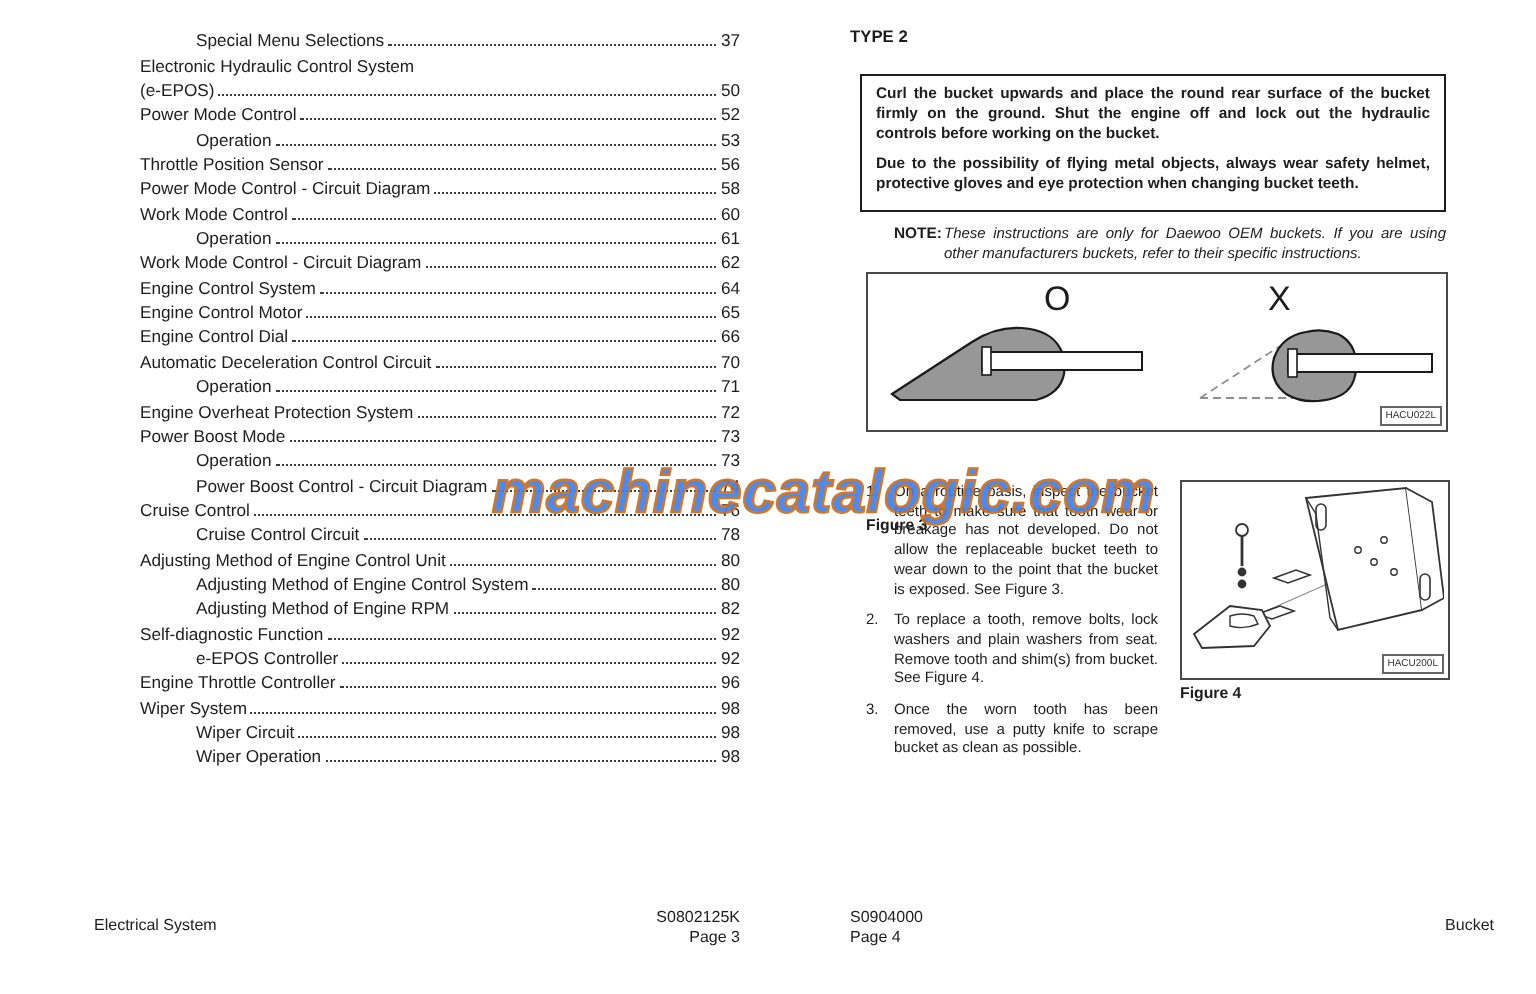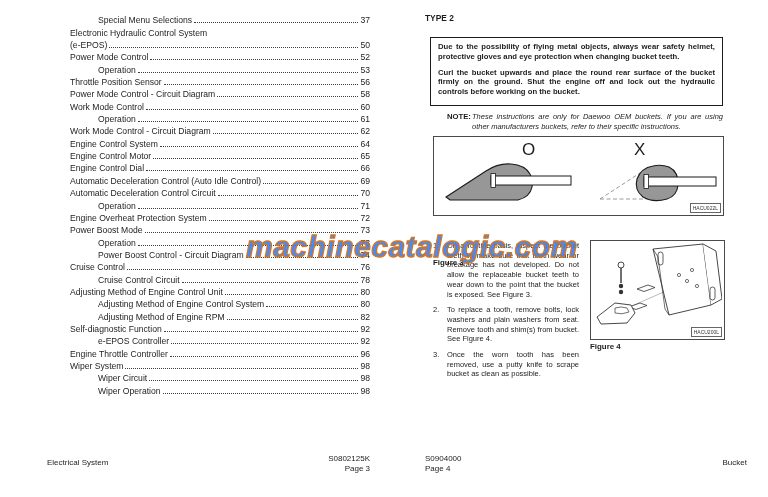--- a/index.html
+++ b/index.html
@@ -120,25 +120,20 @@
         <span class="toc-label">Engine Control Motor</span>
         <span class="toc-leader"></span>
         <span class="toc-page">65</span>
       </div>
       <div class="toc-row">
         <span class="toc-label">Engine Control Dial</span>
         <span class="toc-leader"></span>
         <span class="toc-page">66</span>
       </div>
       <div class="toc-row">
-        <span class="toc-label">Automatic Deceleration Control (Auto Idle Control)</span>
-        <span class="toc-leader"></span>
-        <span class="toc-page">69</span>
-      </div>
-      <div class="toc-row">
         <span class="toc-label">Automatic Deceleration Control Circuit</span>
         <span class="toc-leader"></span>
         <span class="toc-page">70</span>
       </div>
       <div class="toc-row indent">
         <span class="toc-label">Operation</span>
         <span class="toc-leader"></span>
         <span class="toc-page">71</span>
       </div>
       <div class="toc-row">
@@ -221,22 +216,22 @@
   <div class="footer" id="footer-left">Electrical System</div>
   <div class="footer" id="footer-doc-left">
     <div>S0802125K</div>
     <div>Page 3</div>
   </div>
 
   <div id="type-label">TYPE 2</div>
 
   <div id="warning-box">
     <div class="warn-body" id="warn-body">
+        <p>Curl the bucket upwards and place the round rear surface of the bucket firmly on the ground. Shut the engine off and lock out the hydraulic controls before working on the bucket.</p>
         <p>Due to the possibility of flying metal objects, always wear safety helmet, protective gloves and eye protection when changing bucket teeth.</p>
-        <p>Curl the bucket upwards and place the round rear surface of the bucket firmly on the ground. Shut the engine off and lock out the hydraulic controls before working on the bucket.</p>
       </div>
   </div>
 
   <div id="note">
     <span class="note-label">NOTE:</span>
     <span class="note-text">These instructions are only for Daewoo OEM buckets. If you are using other manufacturers buckets, refer to their specific instructions.</span>
   </div>
 
   <div class="figure-frame" id="figure3">
     <div class="fig-mark" id="mark-good">O</div>

